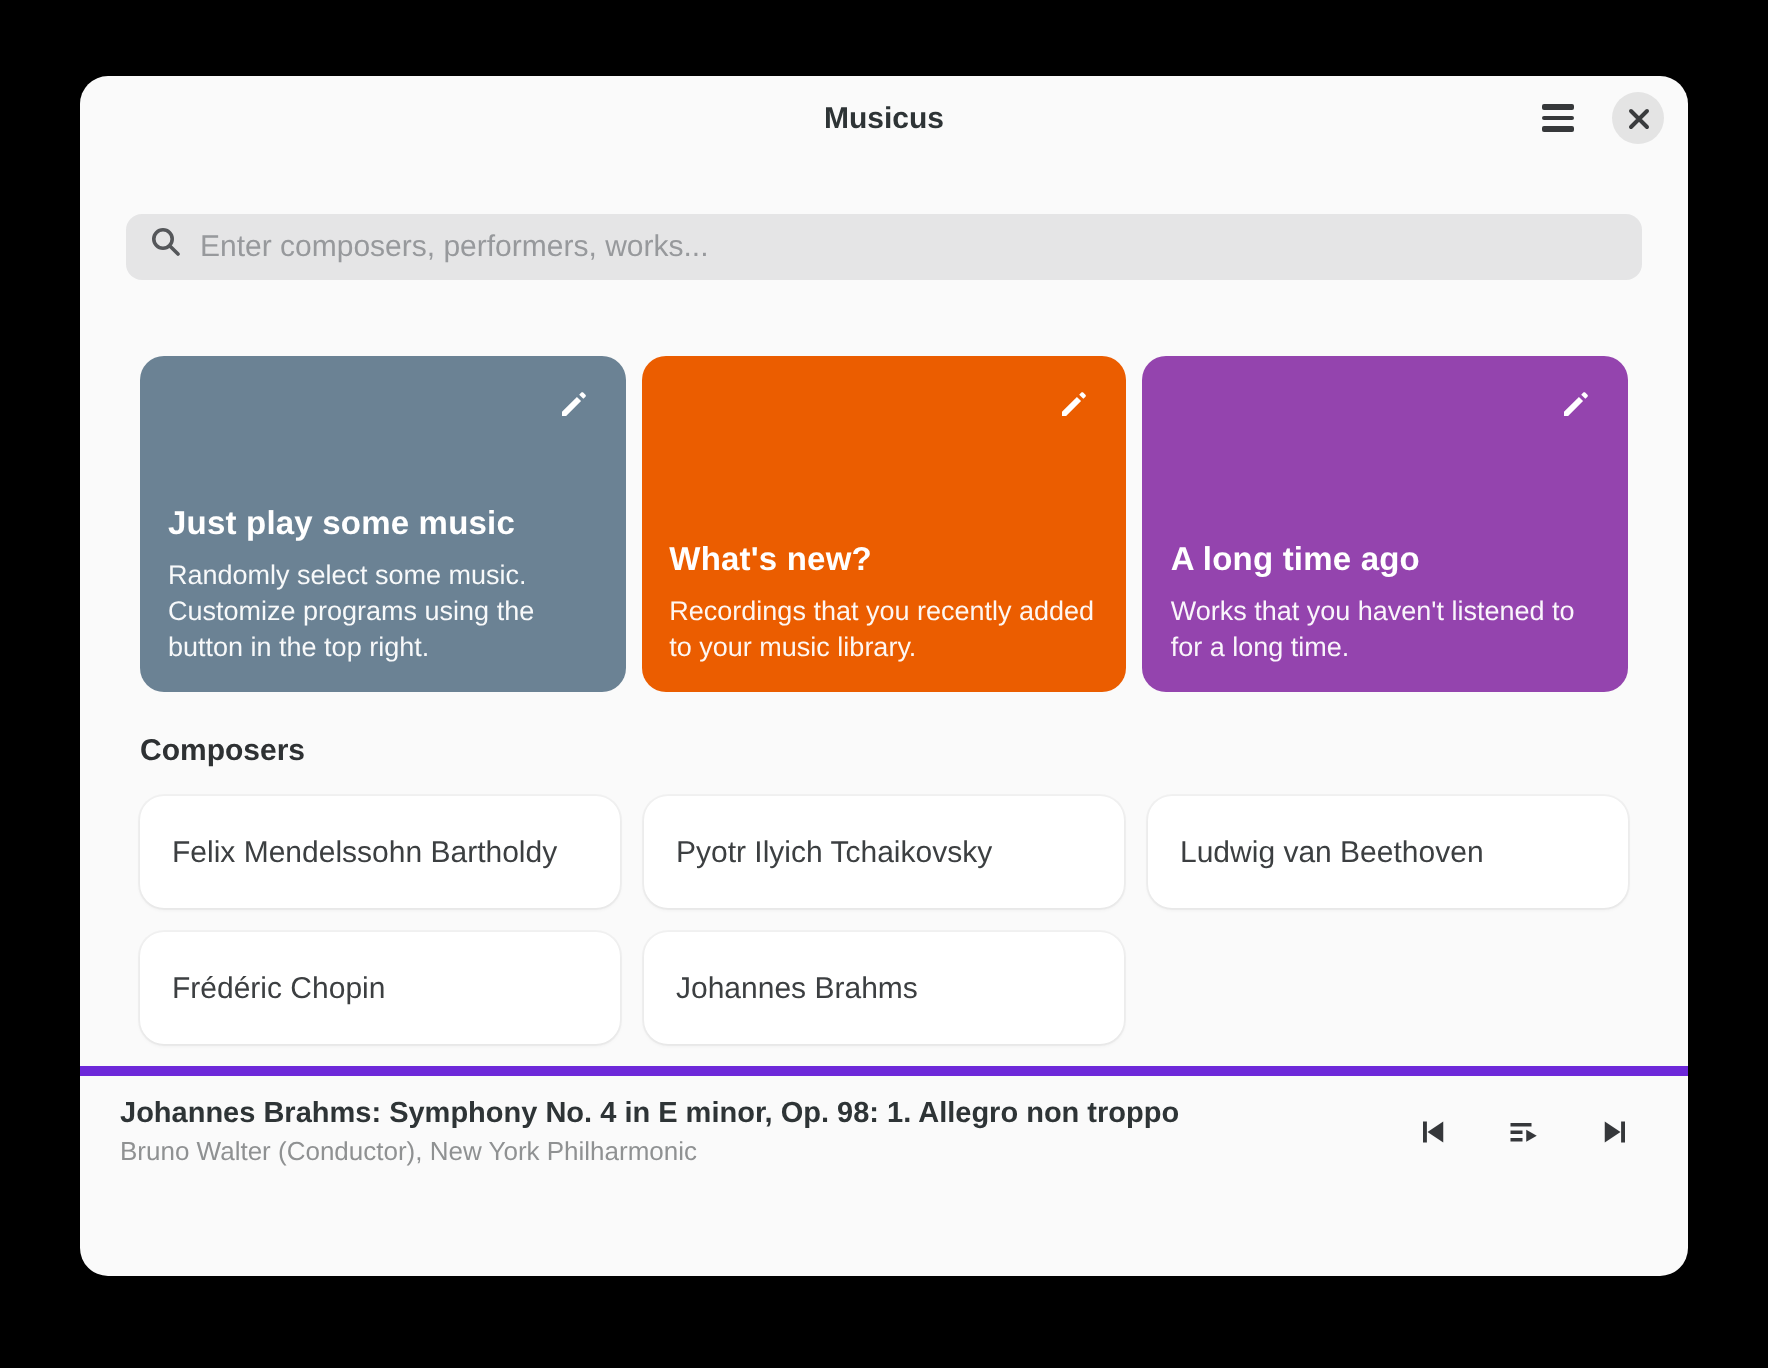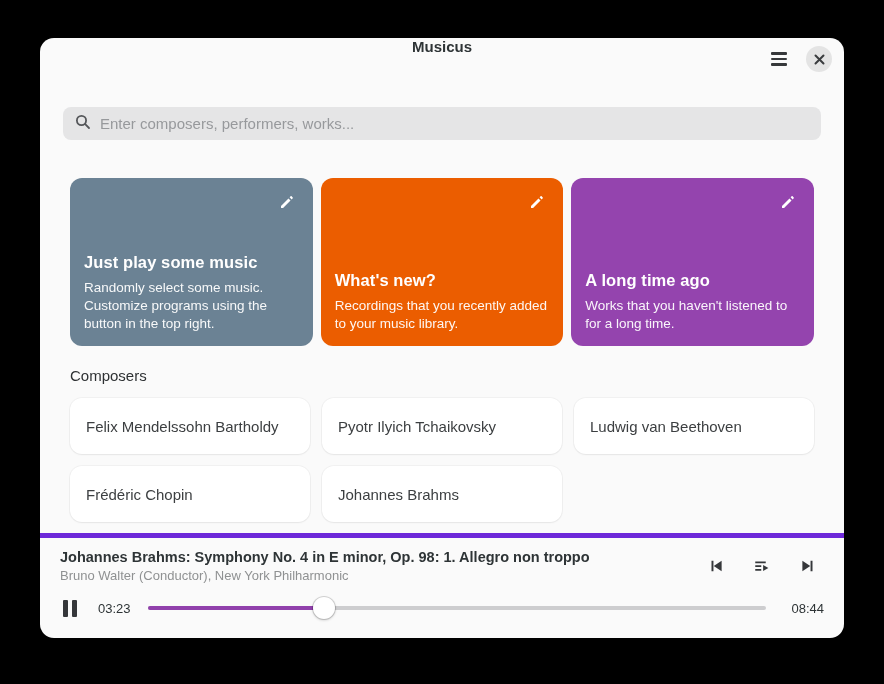--- a/index.html
+++ b/index.html
@@ -5,21 +5,21 @@
   * { margin: 0; padding: 0; box-sizing: border-box; }
   html, body { width: 884px; height: 684px; background: #000; font-family: "Liberation Sans", sans-serif; overflow: hidden; }
 
   .window {
     position: absolute; left: 40px; top: 38px; width: 804px; height: 600px;
     background: #fafafa; border-radius: 14px; overflow: hidden;
     display: flex; flex-direction: column;
   }
 
   
-  .headerbar { position: relative; height: 42px; flex: none; display: flex; justify-content: center; }
+  .headerbar { position: relative; height: 42px; flex: none; display: flex; align-items: center; justify-content: center; }
   .headerbar .title { font-size: 15px; font-weight: bold; color: #2e3436; }
   .header-actions { position: absolute; right: 12px; top: 0; height: 42px; display: flex; align-items: center; gap: 14px; }
   .menu-btn { width: 26px; height: 26px; border: none; background: transparent; border-radius: 6px; display: flex; flex-direction: column; align-items: center; justify-content: center; gap: 3px; cursor: pointer; }
   .menu-btn span { display: block; width: 16px; height: 2.5px; background: #36383a; border-radius: 1px; }
   .close-btn { width: 26px; height: 26px; border: none; border-radius: 50%; background: #e4e4e4; display: flex; align-items: center; justify-content: center; cursor: pointer; }
 
   
   .content { flex: 1; padding: 27px 23px 0; overflow: hidden; }
 
   .searchbar { display: flex; align-items: center; gap: 9px; height: 33px; background: #e5e5e6; border-radius: 8px; padding: 0 12px; }
@@ -29,21 +29,21 @@
 
   .program-grid { margin: 38px 7px 0; display: grid; grid-template-columns: repeat(3, 1fr); gap: 8px; }
   .program-card {
     height: 168px; border-radius: 12px; color: #fff; padding: 12px 14px 13px;
     display: flex; flex-direction: column; cursor: pointer;
   }
   .card-edit { align-self: flex-end; width: 24px; height: 24px; border: none; background: transparent; cursor: pointer; display: flex; align-items: center; justify-content: center; }
   .program-card h2 { margin-top: auto; font-size: 16.5px; font-weight: bold; letter-spacing: .1px; }
   .program-card p { margin-top: 7px; font-size: 13.5px; line-height: 1.34; color: rgba(255,255,255,.95); }
 
-  .section-heading { margin: 21px 7px 0; font-size: 15px; font-weight: normal; color: #2e3133; }
+  .section-heading { margin: 21px 7px 0; font-size: 15px; font-weight: bold; color: #2e3133; }
 
   .composer-grid { margin: 14px 7px 0; display: grid; grid-template-columns: repeat(3, 1fr); gap: 12px; }
   .composer-card {
     height: 56px; background: #fff; border-radius: 12px; display: flex; align-items: center;
     padding: 0 16px; font-size: 15px; color: #3c3f41; cursor: pointer;
     box-shadow: 0 0 0 1px rgba(0,0,0,.035), 0 1px 2px rgba(0,0,0,.05);
   }
 
   
   .player { flex: none; height: 105px; border-top: 5px solid #6d28d9; padding: 11px 20px 0; }
@@ -169,28 +169,15 @@
         </button>
         <button class="icon-btn" title="Next">
           <svg width="18" height="18" viewBox="0 0 24 24">
               <path fill="#35373a" d="M4.5 5l10.5 7L4.5 19z"></path>
               <path fill="#35373a" d="M15.4 5H18v14h-2.6z"></path>
             </svg>
         </button>
       </div>
     </div>
 
-    <div class="player-bottom">
-      <button class="pause-btn" title="Pause">
-        <span></span>
-          <span></span>
-      </button>
-      <div class="time elapsed">03:23</div>
-      <div class="slider">
-        <div class="slider-track"></div>
-        <div class="slider-fill" style="width: 28.5%; background: rgb(145, 65, 172);"></div>
-        <div class="slider-handle" style="left: 28.5%;"></div>
-      </div>
-      <div class="time duration">08:44</div>
-    </div>
   </div>
 
 </div>
 
 </body></html>

